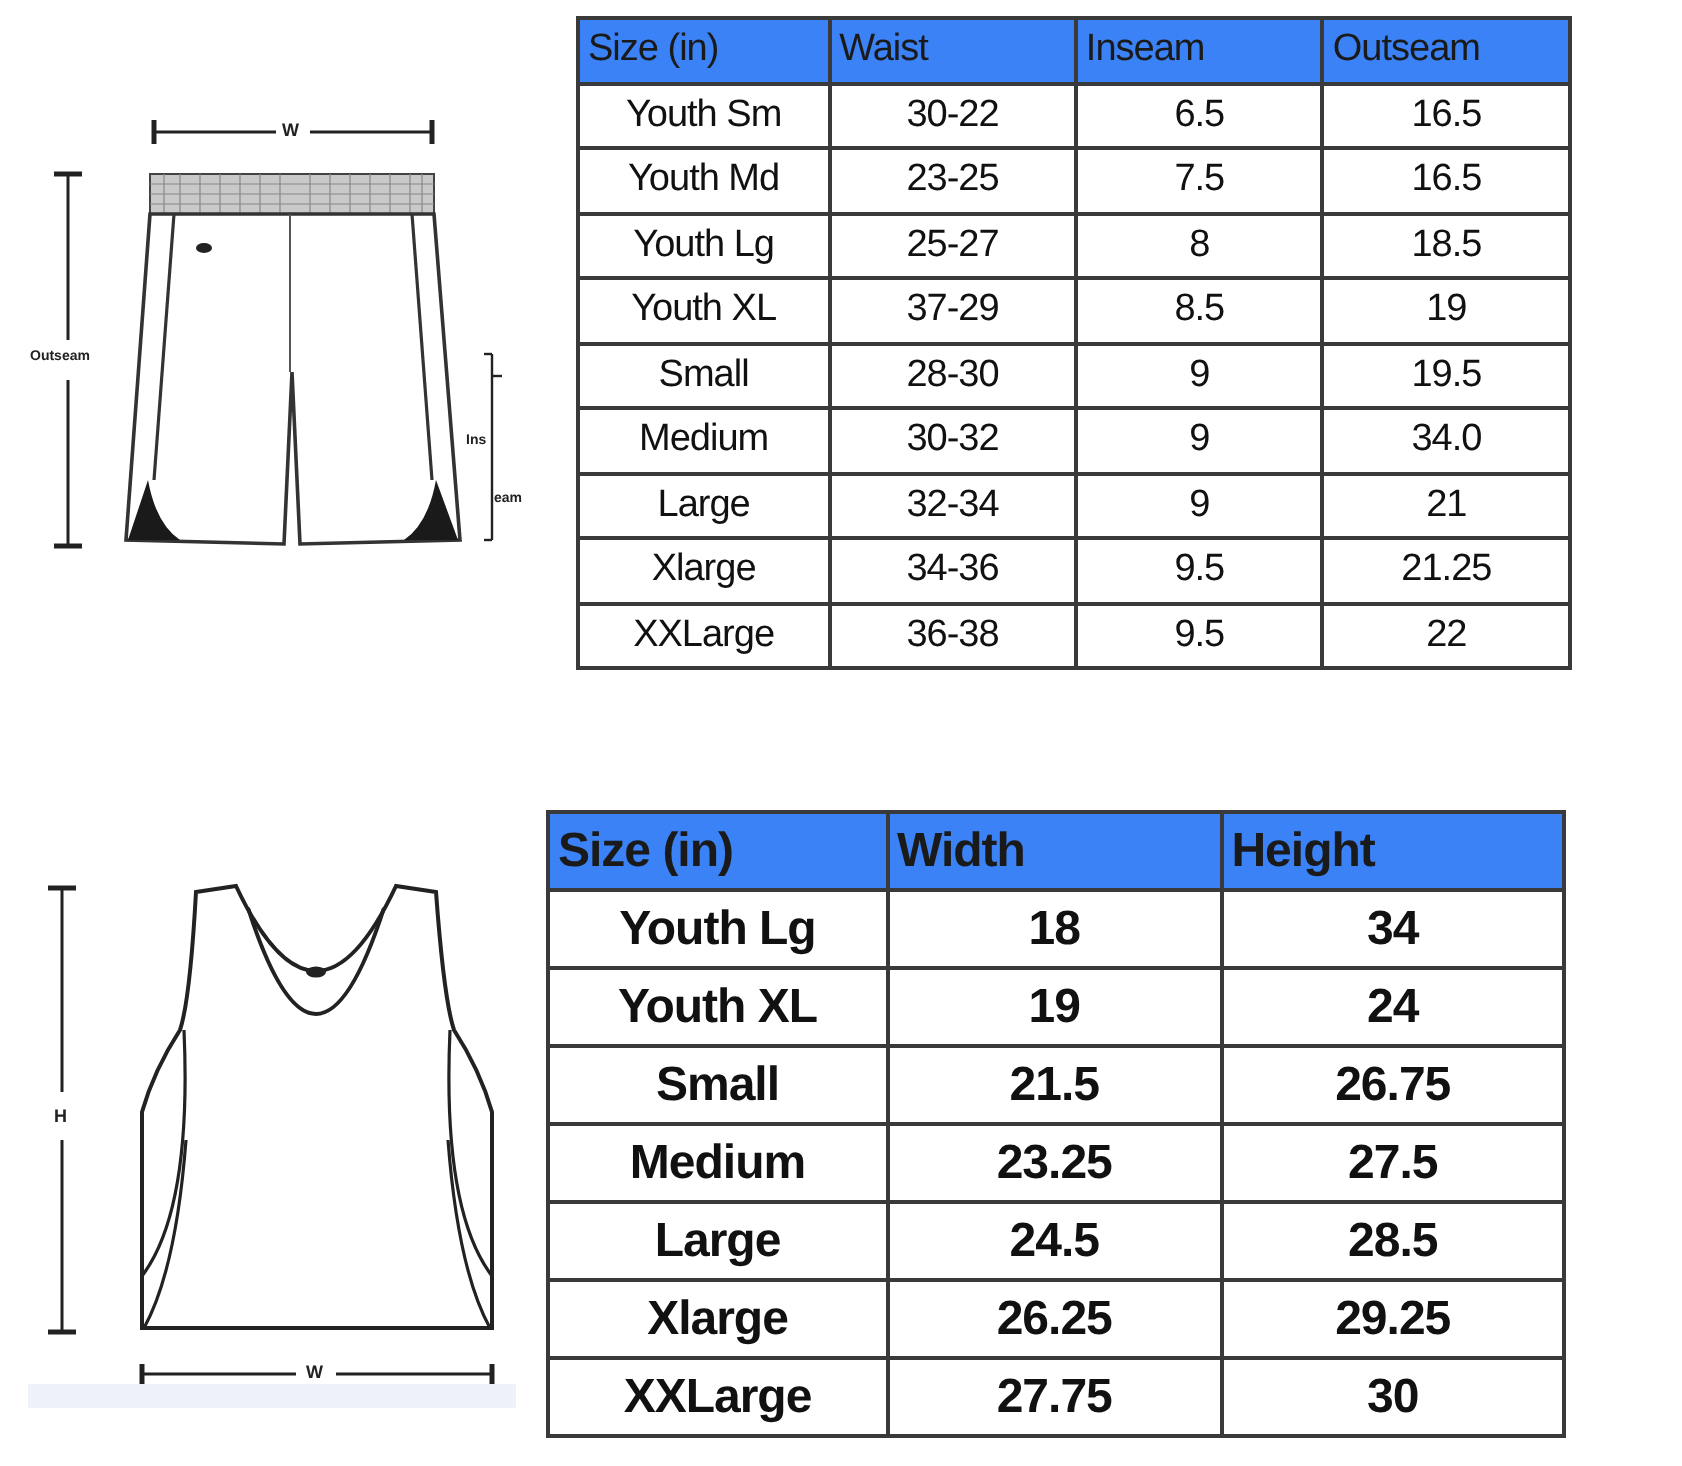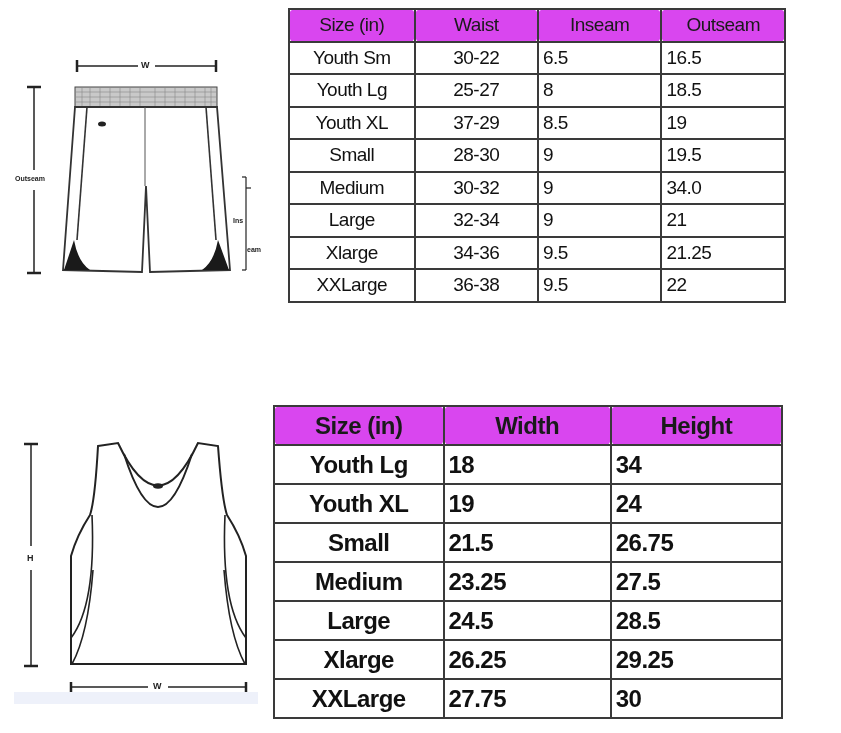--- a/index.html
+++ b/index.html
@@ -1,21 +1,21 @@
 <!DOCTYPE html>
 <html><head>
 <meta charset="utf-8">
 <style>
   html, body { margin:0; padding:0; background:#ffffff; }
   body { width:841px; height:733px; position:relative; overflow:hidden; font-family:"Liberation Sans", sans-serif; }
   .abs { position:absolute; }
   table.sz { border-collapse:collapse; position:absolute; font-family:"Liberation Sans", sans-serif; color:#111; }
   table.sz td, table.sz th { border:2px solid #3a3a3a; padding:0 4px; white-space:nowrap; }
-  table.sz th { background:#d946ef; text-align:center; font-weight:normal; color:#1a1a1a;border-radius:6px; }
-  table.sz td.num { text-align:left; }
+  table.sz th { background:#3b82f6; text-align:left; font-weight:normal; color:#1a1a1a; }
+  table.sz td.num { text-align:center; }
   table.sz td.lbl { text-align:center; }
   
   #shorts-table { left:288px; top:8px; width:498px; font-size:19px; letter-spacing:-0.5px; }
   #shorts-table th, #shorts-table td { height:30.5px; line-height:30px; }
   #shorts-table col.c1 { width:126px; } #shorts-table col.c2 { width:124px; }
   #shorts-table col.c3 { width:124px; } #shorts-table col.c4 { width:124px; }
   
   #tank-table { left:273px; top:405px; width:510px; font-size:24px; font-weight:bold; letter-spacing:-0.5px; }
   #tank-table th { font-weight:bold; }
   #tank-table th, #tank-table td { height:37px; line-height:36px; }
@@ -99,20 +99,26 @@
     </tr>
   </thead>
   <tbody>
     <tr>
         <td class="lbl">Youth Sm</td>
         <td class="lbl">30-22</td>
         <td class="num">6.5</td>
         <td class="num">16.5</td>
       </tr>
     <tr>
+        <td class="lbl">Youth Md</td>
+        <td class="lbl">23-25</td>
+        <td class="num">7.5</td>
+        <td class="num">16.5</td>
+      </tr>
+    <tr>
         <td class="lbl">Youth Lg</td>
         <td class="lbl">25-27</td>
         <td class="num">8</td>
         <td class="num">18.5</td>
       </tr>
     <tr>
         <td class="lbl">Youth XL</td>
         <td class="lbl">37-29</td>
         <td class="num">8.5</td>
         <td class="num">19</td>

